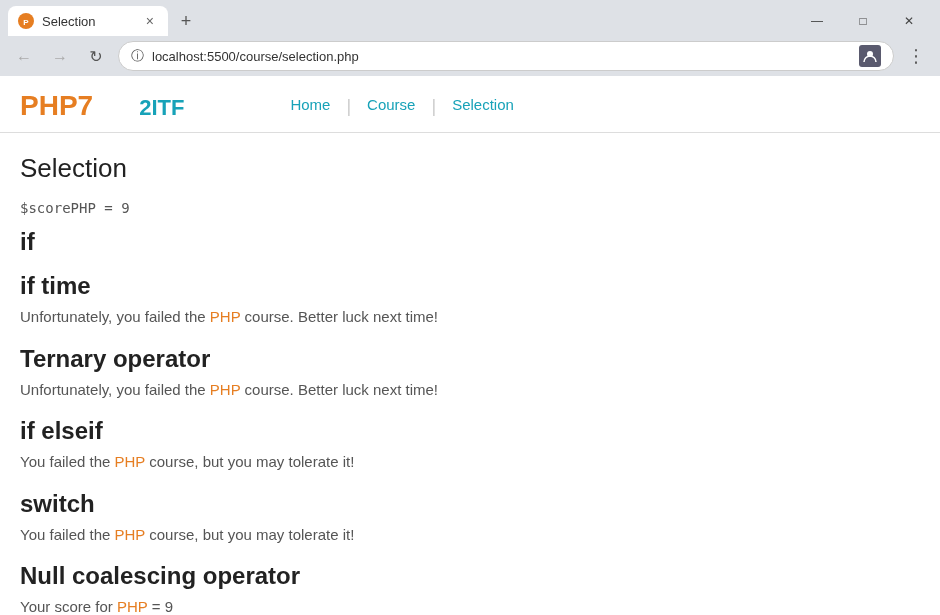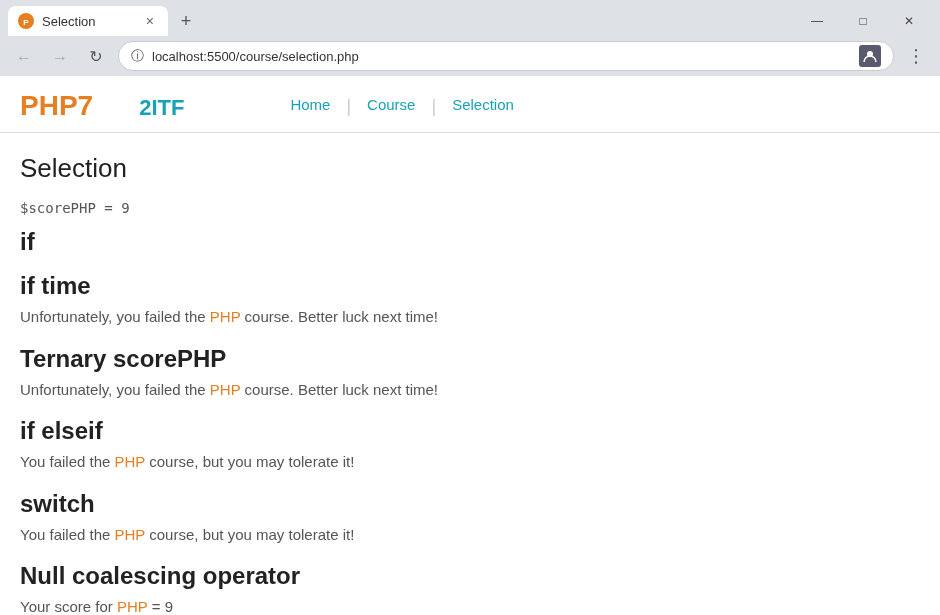--- a/index.html
+++ b/index.html
@@ -285,21 +285,21 @@
     </div>
 
     <div class="section">
       <div class="section-title">if time</div>
       <div class="section-text">
         <span>Unfortunately, you failed the </span><span class="text-orange">PHP</span><span> course. Better luck next time!</span>
       </div>
     </div>
 
     <div class="section">
-      <div class="section-title">Ternary scorePHP</div>
+      <div class="section-title">Ternary operator</div>
       <div class="section-text">
         <span>Unfortunately, you failed the </span><span class="text-orange">PHP</span><span> course. Better luck next time!</span>
       </div>
     </div>
 
     <div class="section">
       <div class="section-title">if elseif</div>
       <div class="section-text">
         <span>You failed the </span><span class="text-orange">PHP</span><span> course, but you may tolerate it!</span>
       </div>

